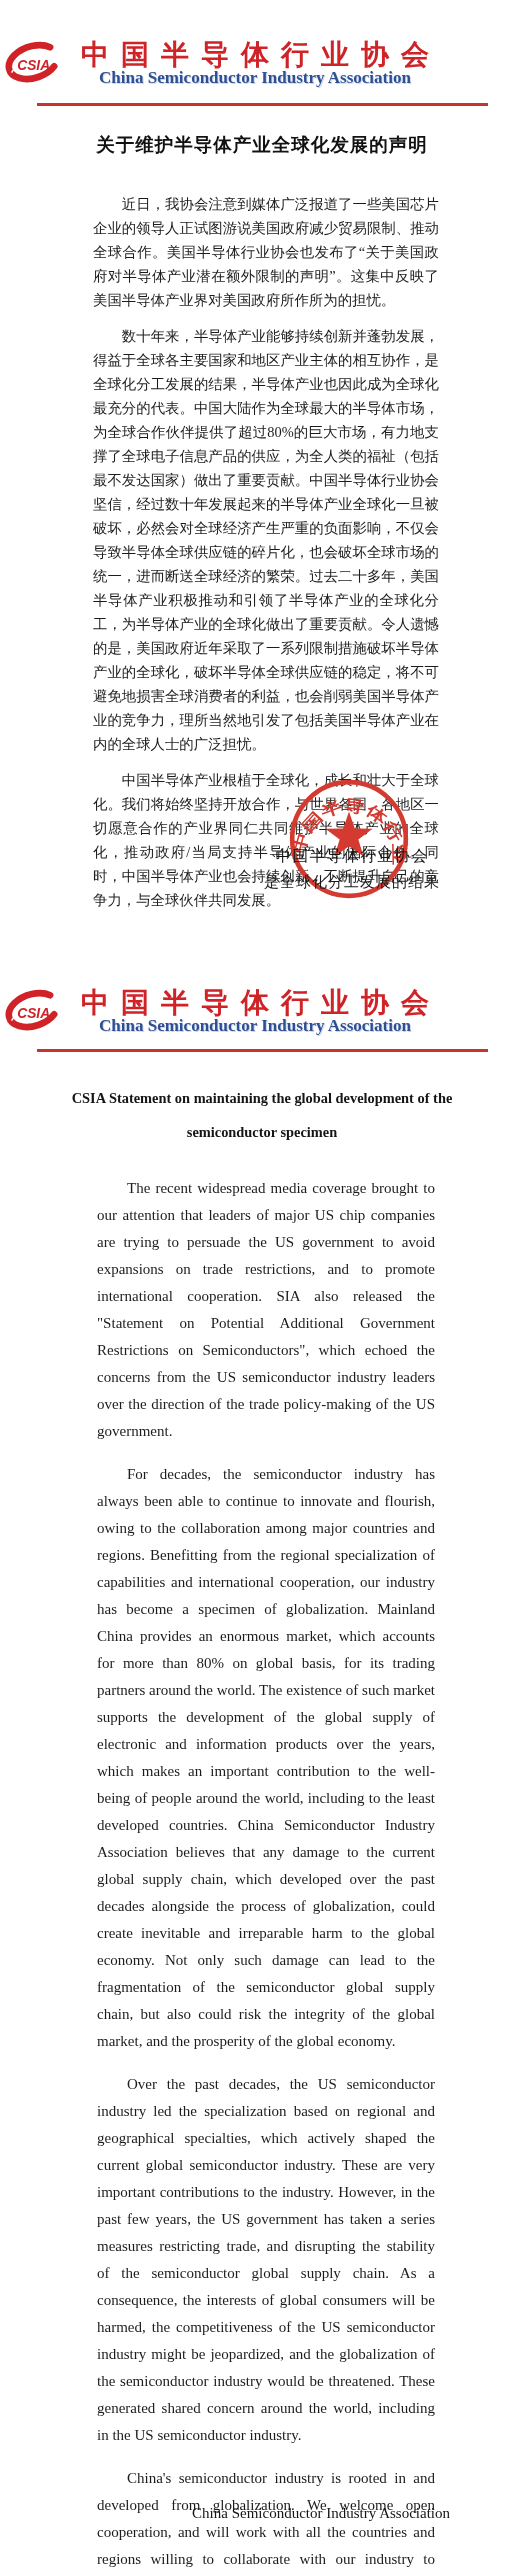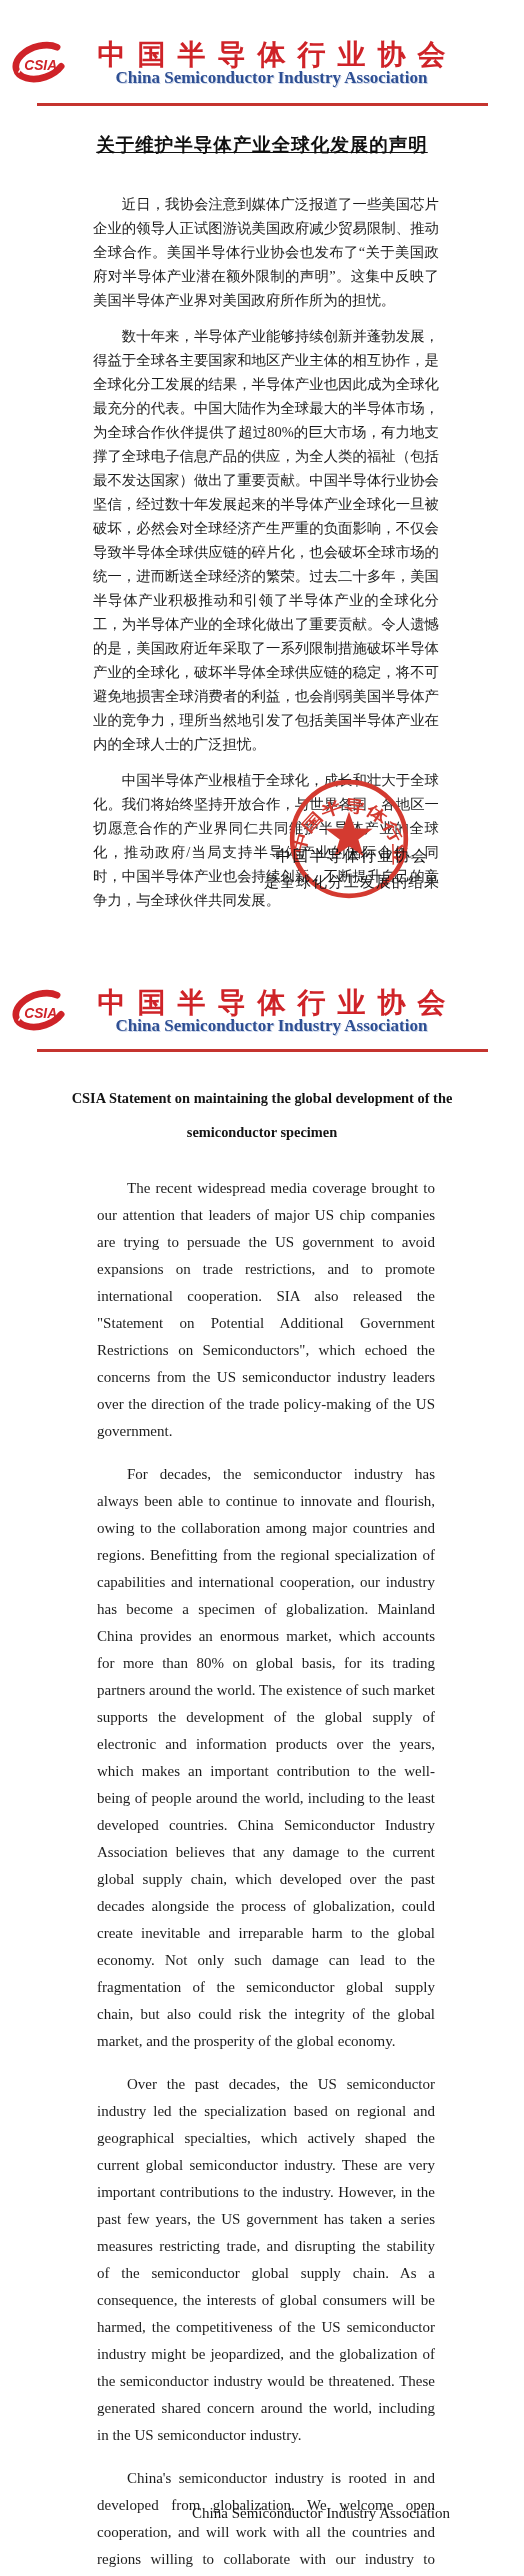--- a/index.html
+++ b/index.html
@@ -1,38 +1,38 @@
 <!DOCTYPE html>
 <html style="font-size:8.2px"><head>
 <meta charset="utf-8">
 <style>
   html,body{margin:0;padding:0;background:#ffffff;}
   .page{position:relative;width:524px;height:2585px;background:#ffffff;overflow:hidden;
         font-family:"Liberation Serif", serif;color:#1e1e1e;}
 
   
-  .letterhead{position:absolute;left:0;width:464px;display:flex;justify-content:center;
-              align-items:center;gap:16px;}
+  .letterhead{position:absolute;left:0;width:464px;display:flex;justify-content:flex-start;
+              align-items:center;gap:6px;}
   .lh-1{top:40px;}
   .lh-2{top:988px;}
   .logo{width:63px;height:45px;flex:0 0 auto;}
   .org-names{display:flex;flex-direction:column;align-items:center;}
   .org-zh{font-family:"Liberation Serif", serif;font-weight:700;color:#cf2328;
           font-size:28px;letter-spacing:12px;line-height:29px;white-space:nowrap;text-indent:12px;}
   .org-en{font-family:"Liberation Serif", serif;font-weight:700;color:#2e4f93;
           font-size:17px;line-height:18.5px;white-space:nowrap;
           text-shadow:1px 1px 0 #ccd6ea;}
   .rule{position:absolute;left:37px;width:451px;height:2.6px;background:#c5342f;}
   .rule-1{top:103px;}
   .rule-2{top:1049px;}
 
   
   .zh-title{position:absolute;top:132px;left:0;width:524px;text-align:center;
             font-family:"Liberation Sans", sans-serif;font-weight:700;
-            font-size:18.5px;color:#111;letter-spacing:1px;text-decoration:underline;}
+            font-size:18.5px;color:#111;letter-spacing:1px;}
   .zh-body{position:absolute;top:180px;left:81px;width:370px;
            font-size:14.4px;line-height:24px;text-align:justify;color:#1c1c1c;}
   .zh-body p{margin:12px;text-indent:2em;}
 
   .seal{position:absolute;top:777px;left:287px;width:124px;height:124px;z-index:1;}
   .zh-sign{position:absolute;top:846px;left:223px;width:258px;text-align:center;
            font-size:15.5px;color:#111;z-index:2;letter-spacing:1.5px;}
   .zh-date{position:absolute;top:873px;left:223px;width:258px;text-align:center;
            font-size:15px;color:#181818;z-index:2;letter-spacing:1px;}
 

